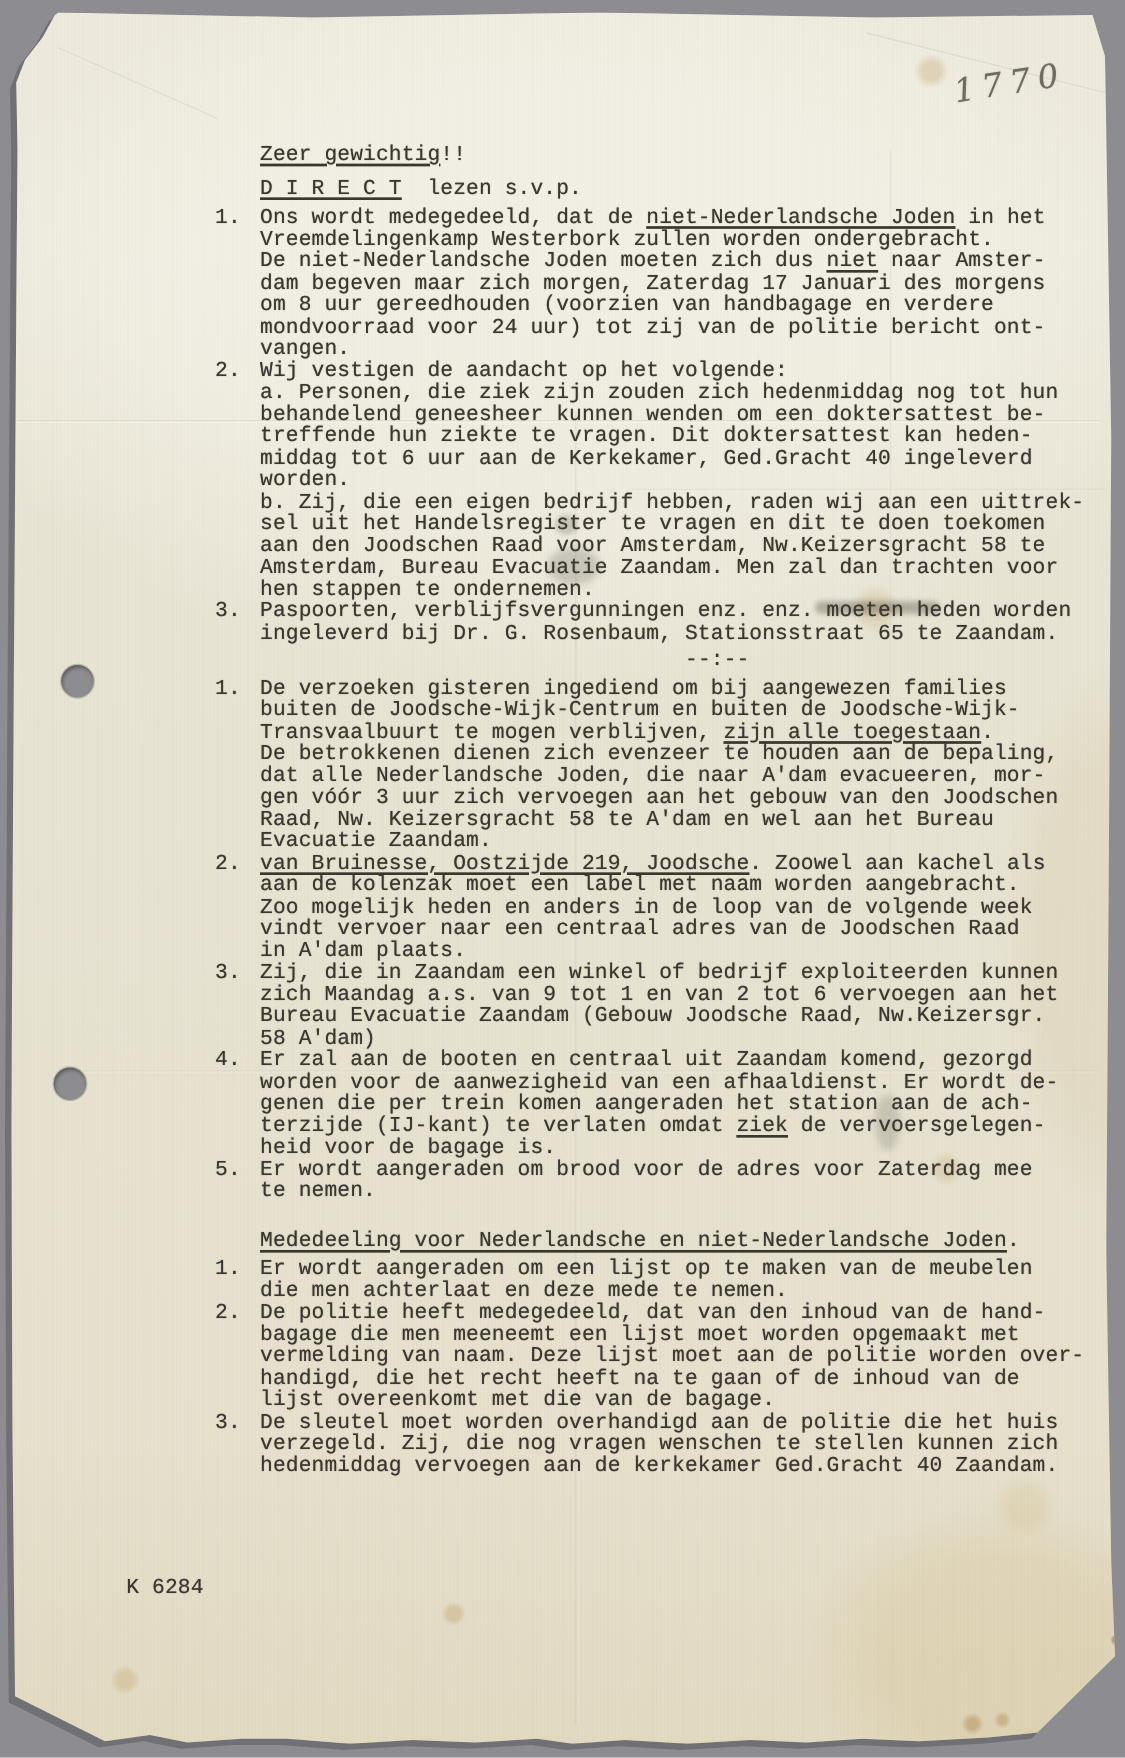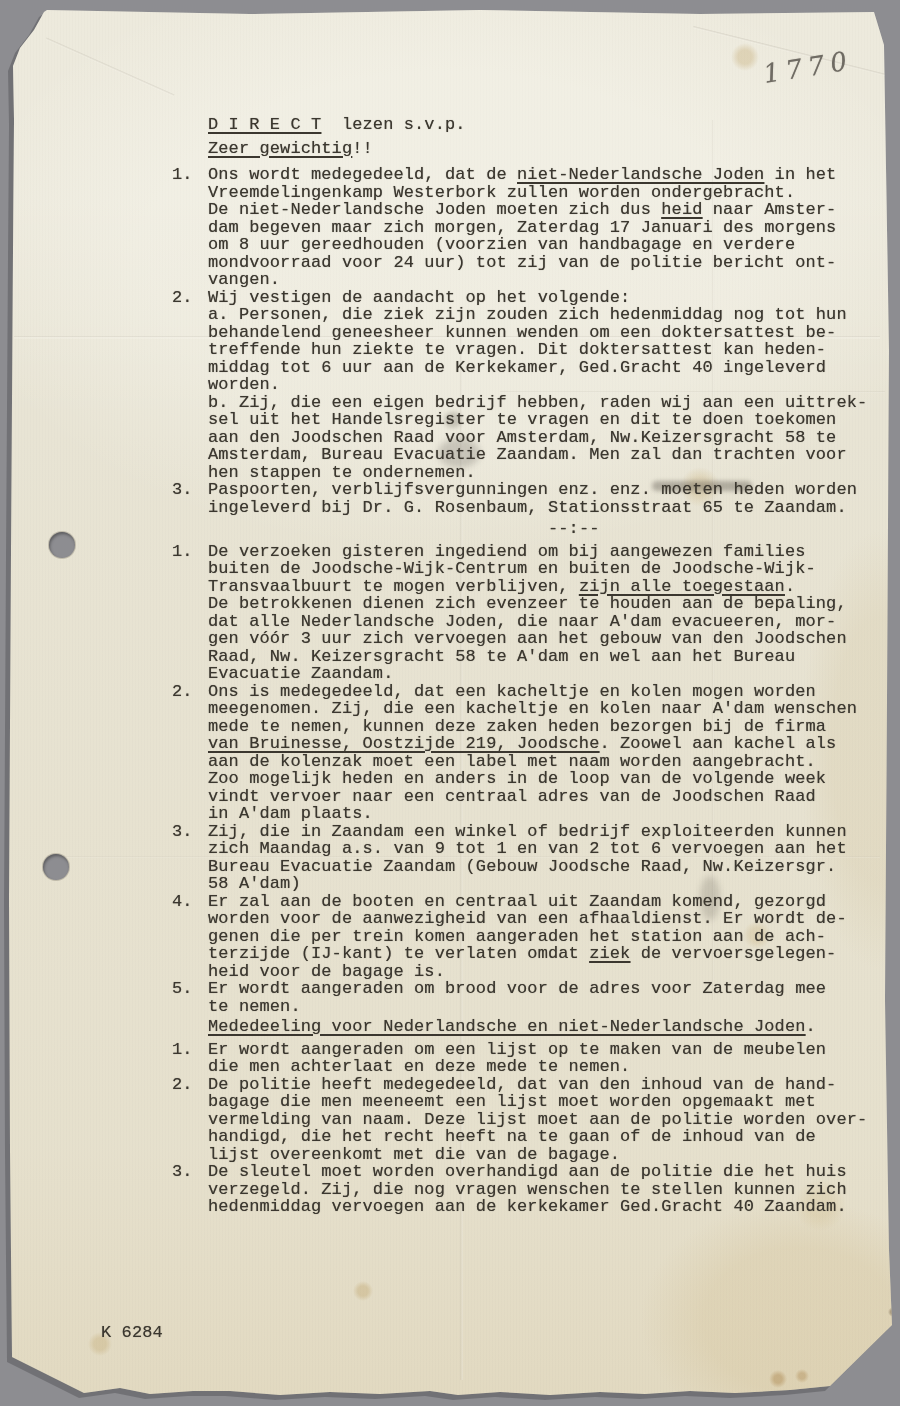--- a/index.html
+++ b/index.html
@@ -89,36 +89,36 @@
     font-size:17px;line-height:17.5px;letter-spacing:.1px;
     color:var(--ink);
     text-shadow:0 0 .8px rgba(59,55,47,.65);
   }
   .title-line,.sec-heading,.itext,.num,.divider{white-space:pre;}
   .title-line{margin-left:36px;}
   .title-line.t0{margin-bottom:9px;}
   .title-line.t1{margin-bottom:6px;}
   .sec-heading{margin-left:36px;margin-bottom:4px;}
   .sec-heading.sec-1{margin-bottom:10px;}
-  .sec-heading.sec-2{margin-top:3px;margin-bottom:5px;font-family:Liberation Mono, monospace;}
+  .sec-heading.sec-2{margin-top:22px;margin-bottom:5px;font-family:Liberation Mono, monospace;}
   .divider{margin:4px 0 5px 376px;}
   .item{display:flex;}
   .num{width:36px;flex:none;}
   .itext{flex:1;}
   u{text-decoration:underline;text-decoration-thickness:1.5px;text-underline-offset:2.5px;}
   .handwritten{
     position:absolute;left:763px;top:52px;
     font-family:"DejaVu Serif",serif;font-style:italic;
     font-size:26px;letter-spacing:6px;
     color:var(--pencil);
     transform:rotate(-9deg);
     text-shadow:0 0 1px rgba(111,107,99,.5);
   }
   .catalog{
-    position:absolute;left:101px;top:1323px;
+    position:absolute;left:101px;top:1261px;
     font-size:17px;letter-spacing:.1px;
     color:var(--ink);
     text-shadow:0 0 .8px rgba(59,55,47,.6);
     white-space:pre;
   }
 </style>
 </head>
 <body>
 
 <div class="stage">
@@ -130,28 +130,28 @@
     <div class="crease v1"></div>
     <div class="crease v2"></div>
     <div class="crease d1"></div>
     <div class="crease d2"></div>
     <div class="smudge s1"></div>
     <div class="smudge s2"></div>
     <div class="smudge s3"></div>
     <div class="smudge s4"></div>
     <div class="handwritten">1770</div>
     <div class="content" id="doc-content">
+        <div class="title-line t0"><span></span><u>Zeer gewichtig</u><span>!!</span></div>
         <div class="title-line t1"><span></span><u>D I R E C T</u><span>  lezen s.v.p.</span></div>
-        <div class="title-line t0"><span></span><u>Zeer gewichtig</u><span>!!</span></div>
         <div class="items">
           <div class="item">
             <div class="num">1.</div>
             <div class="itext"><span>Ons wordt medegedeeld, dat de </span><u>niet-Nederlandsche Joden</u><span> in het
 Vreemdelingenkamp Westerbork zullen worden ondergebracht.
-De niet-Nederlandsche Joden moeten zich dus </span><u>heid</u><span> naar Amster-
+De niet-Nederlandsche Joden moeten zich dus </span><u>niet</u><span> naar Amster-
 dam begeven maar zich morgen, Zaterdag 17 Januari des morgens
 om 8 uur gereedhouden (voorzien van handbagage en verdere
 mondvoorraad voor 24 uur) tot zij van de politie bericht ont-
 vangen.</span></div>
           </div>
           <div class="item">
             <div class="num">2.</div>
             <div class="itext"><span>Wij vestigen de aandacht op het volgende:
 a. Personen, die ziek zijn zouden zich hedenmiddag nog tot hun
 behandelend geneesheer kunnen wenden om een doktersattest be-
@@ -178,24 +178,21 @@
 buiten de Joodsche-Wijk-Centrum en buiten de Joodsche-Wijk-
 Transvaalbuurt te mogen verblijven, </span><u>zijn alle toegestaan</u><span>.
 De betrokkenen dienen zich evenzeer te houden aan de bepaling,
 dat alle Nederlandsche Joden, die naar A'dam evacueeren, mor-
 gen vóór 3 uur zich vervoegen aan het gebouw van den Joodschen
 Raad, Nw. Keizersgracht 58 te A'dam en wel aan het Bureau
 Evacuatie Zaandam.</span></div>
           </div>
           <div class="item">
             <div class="num">2.</div>
-            <div class="itext"><span>Ons is medegedeeld, dat een kacheltje en kolen mogen worden
-meegenomen. Zij, die een kacheltje en kolen naar A'dam wenschen
-mede te nemen, kunnen deze zaken heden bezorgen bij de firma
-</span><u>van Bruinesse, Oostzijde 219, Joodsche</u><span>. Zoowel aan kachel als
+            <div class="itext"><u>van Bruinesse, Oostzijde 219, Joodsche</u><span>. Zoowel aan kachel als
 aan de kolenzak moet een label met naam worden aangebracht.
 Zoo mogelijk heden en anders in de loop van de volgende week
 vindt vervoer naar een centraal adres van de Joodschen Raad
 in A'dam plaats.</span></div>
           </div>
           <div class="item">
             <div class="num">3.</div>
             <div class="itext"><span>Zij, die in Zaandam een winkel of bedrijf exploiteerden kunnen
 zich Maandag a.s. van 9 tot 1 en van 2 tot 6 vervoegen aan het
 Bureau Evacuatie Zaandam (Gebouw Joodsche Raad, Nw.Keizersgr.

